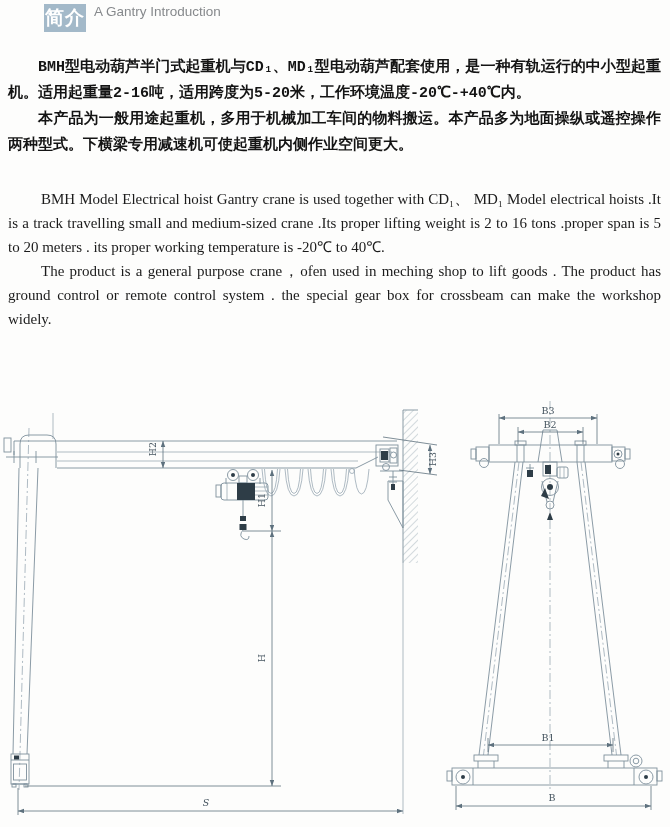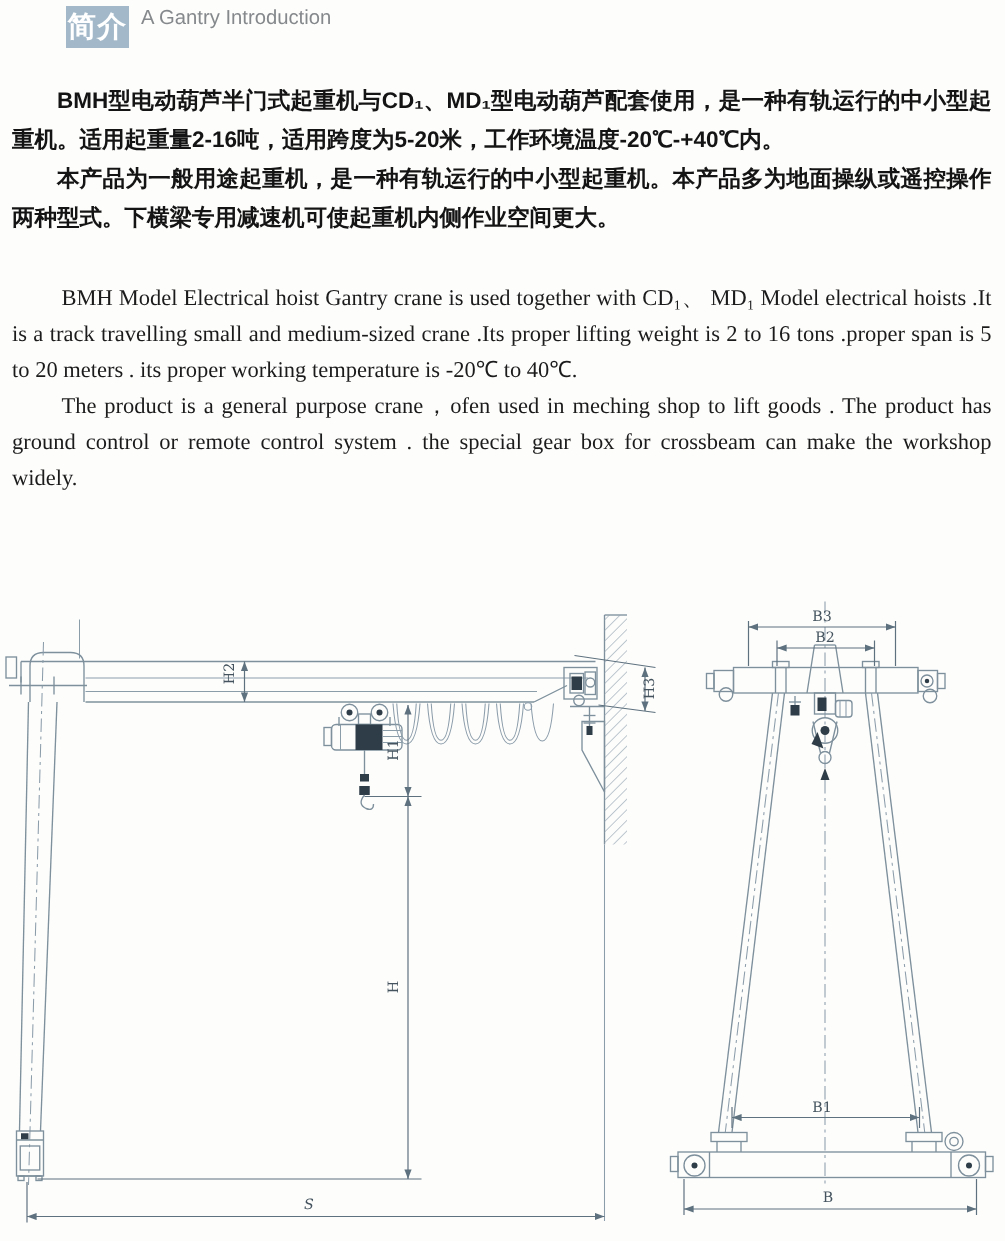--- a/index.html
+++ b/index.html
@@ -12,21 +12,21 @@
     width:42px;height:28px;background:#a3b9c9;color:#ffffff;
     font-family:"DejaVu Sans",sans-serif;font-weight:bold;font-size:19px;
     display:flex;align-items:center;justify-content:center;letter-spacing:1px;
   }
   .hdr-title{
     margin-left:8px;padding-bottom:2px;color:#86898c;
     font-family:"Liberation Sans",sans-serif;font-size:13.5px;
   }
   .para{position:absolute;left:8px;right:9px;text-align:justify;}
   .cn{
-    font-family:Liberation Sans, sans-serif;font-weight:bold;
+    font-family:Liberation Mono, monospace;font-weight:bold;
     font-size:15px;line-height:26px;text-indent:2em;color:#141414;
   }
   .cn1{top:40px;}
   .cn2{top:92px;}
   .en{
     font-family:"Liberation Serif",serif;font-size:15px;line-height:24px;
     text-indent:2.2em;color:#1b1b1b;
   }
   .en1{top:172px;}
   .en2{top:244px;}
@@ -40,21 +40,21 @@
 </style>
 </head>
 <body>
 
 <div class="hdr">
   <div class="badge">简介</div>
   <div class="hdr-title">A Gantry Introduction</div>
 </div>
 
 <p class="para cn cn1">BMH型电动葫芦半门式起重机与CD₁、MD₁型电动葫芦配套使用，是一种有轨运行的中小型起重机。适用起重量2-16吨，适用跨度为5-20米，工作环境温度-20℃-+40℃内。</p>
-<p class="para cn cn2">本产品为一般用途起重机，是一种有轨运行的中小型起重机。本产品多为地面操纵或遥控操作两种型式。下横梁专用减速机可使起重机内侧作业空间更大。</p>
+<p class="para cn cn2">本产品为一般用途起重机，多用于机械加工车间的物料搬运。本产品多为地面操纵或遥控操作两种型式。下横梁专用减速机可使起重机内侧作业空间更大。</p>
 <p class="para en en1">BMH Model Electrical hoist Gantry crane is used together with CD₁、 MD₁ Model electrical hoists .It is a track travelling small and medium-sized crane .Its proper lifting weight is 2 to 16 tons .proper span is 5 to 20 meters . its proper working temperature is -20℃ to 40℃.</p>
 <p class="para en en2">The product is a general purpose crane，ofen used in meching shop to lift goods . The product has ground control or remote control system . the special gear box for crossbeam can make the workshop widely.</p>
 
 <svg class="drawing" viewBox="0 0 670 499" xmlns="http://www.w3.org/2000/svg">
   <defs>
     <marker id="arr" markerWidth="9" markerHeight="7" refX="8" refY="3" orient="auto-start-reverse">
       <path d="M0,0 L8,3 L0,6 Z" fill="#5e717e"></path>
     </marker>
     <pattern id="hatch" patternUnits="userSpaceOnUse" width="5" height="5" patternTransform="rotate(45)">
       <line x1="0" y1="0" x2="0" y2="5" stroke="#93a4b0" stroke-width="0.8"></line>

